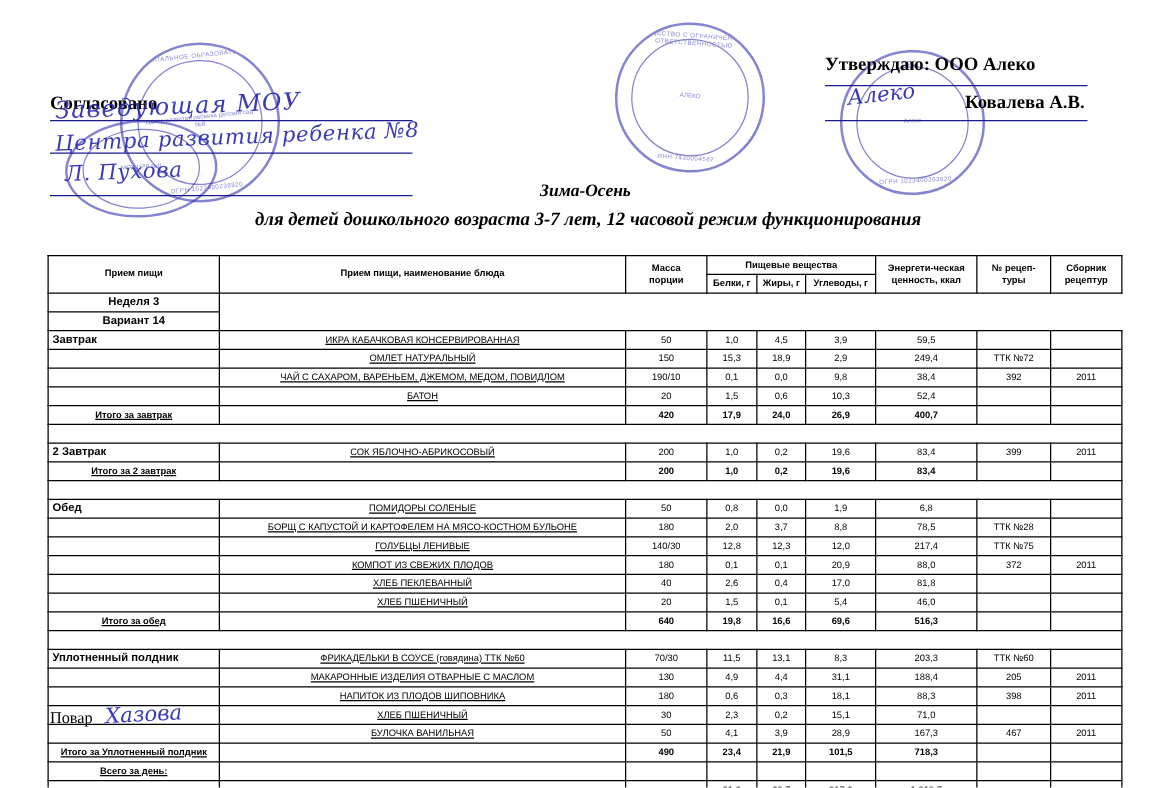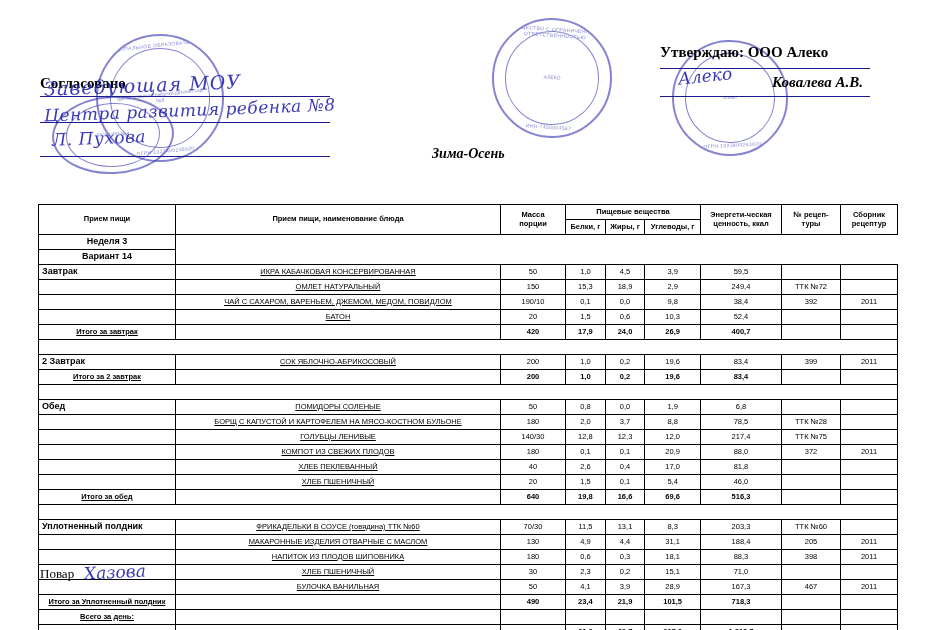--- a/index.html
+++ b/index.html
@@ -20,21 +20,21 @@
     font-weight:bold;font-size:15px;margin-top:31px;
   }
   .hdr-right{
     position:absolute;left:660px;top:44px;
     font-family:"Liberation Serif", serif;
     font-weight:bold;font-size:15px;text-align:right;
   }
   .hdr-right2{
     position:absolute;left:772px;top:74px;
     font-family:"Liberation Serif", serif;
-    font-weight:bold;font-size:15px;font-style:italic;
+    font-weight:bold;font-size:15px;
   }
   .rule{position:absolute;height:1px;background:#1b1b8f;}
   .rule.r1{left:40px;top:96px;width:290px;}
   .rule.r2{left:40px;top:122px;width:290px;}
   .rule.r3{left:40px;top:156px;width:290px;}
   .rule.r4{left:660px;top:68px;width:210px;}
   .rule.r5{left:660px;top:96px;width:210px;}
 
   
   .script{
@@ -165,20 +165,21 @@
   <div class="rule r3"></div>
   <div class="rule r4"></div>
   <div class="rule r5"></div>
 
   <div class="script s1">Заведующая МОУ</div>
   <div class="script s2">Центра развития ребенка №8</div>
   <div class="script s3">Л. Пухова</div>
   <div class="script s4">Алеко</div>
 
   <div class="title2">Зима-Осень</div>
+  <div class="title3">для детей дошкольного возраста 3-7 лет, 12 часовой режим функционирования</div>
 
   <table class="menu">
     <thead>
       <tr>
         <th rowspan="2" style="width:130px;">Прием пищи</th>
         <th rowspan="2" style="width:318px;">Прием пищи, наименование блюда</th>
         <th rowspan="2" style="width:58px;white-space:pre-line;">Масса
 порции</th>
         <th colspan="3" style="width:180px;">Пищевые вещества</th>
         <th rowspan="2" style="width:74px;white-space:pre-line;">Энергети-ческая

